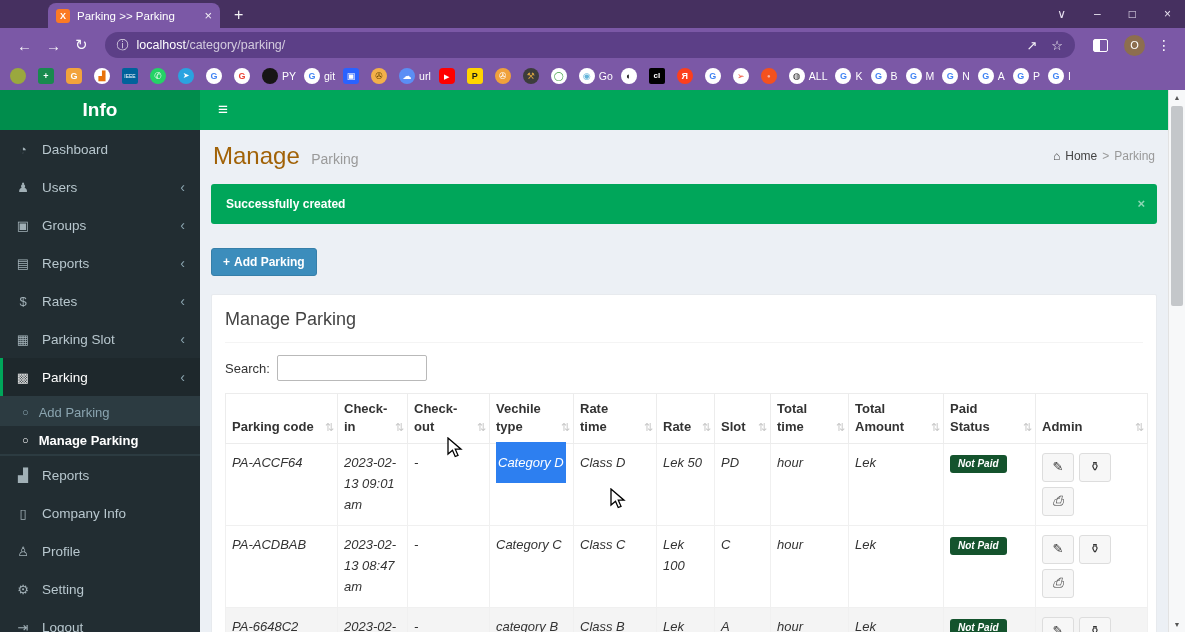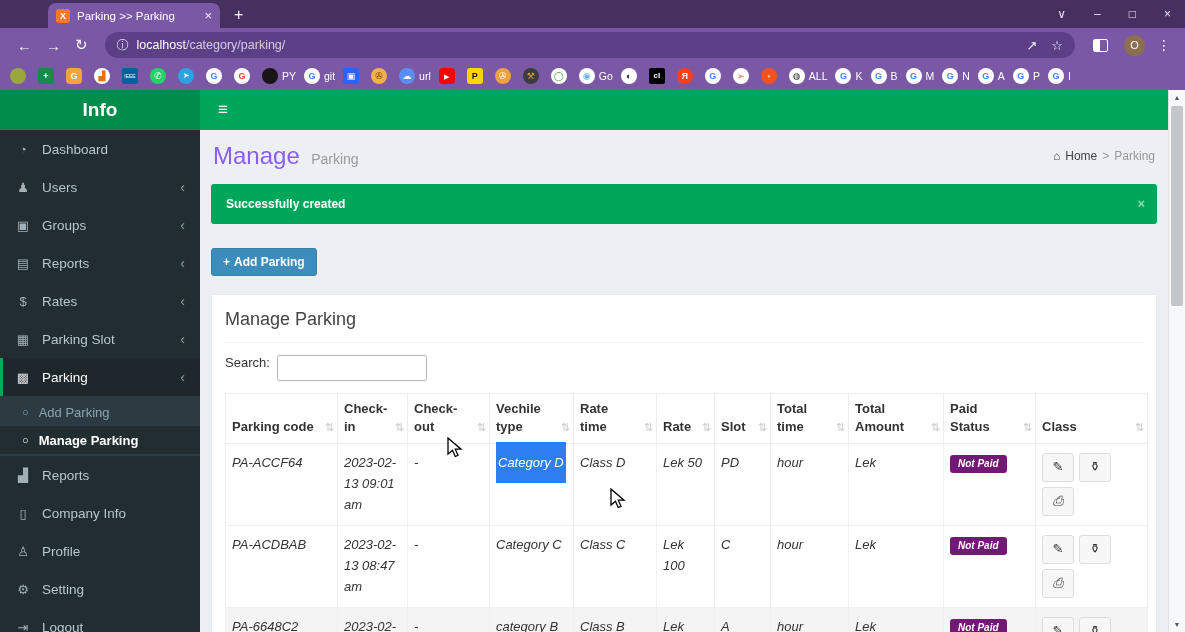--- a/index.html
+++ b/index.html
@@ -51,50 +51,50 @@
   .sub-item { display:flex; align-items:center; gap:10px; height:28px; padding:0 15px 0 22px; font-size:13px; }
   .sub-item .bullet { font-size:11px; }
   .sub-item.dim { color:#8aa4af; }
   .sub-item.cur { color:#fff; font-weight:bold; background:#222d32; }
 
   .main { flex:1; background:#ecf0f5; overflow:hidden; }
   .navbar { height:40px; background:#00a65a; color:#fff; display:flex; align-items:center; padding:0 18px; }
   .hamburger { font-size:17px; }
   .content { padding:8px 11px 0 11px; }
   .content-header { display:flex; justify-content:space-between; align-items:center; margin:4px 2px 14px 2px; }
-  .page-title { font-size:24px; font-weight:400; color:#8b5cf6; }
+  .page-title { font-size:24px; font-weight:400; color:#a16207; }
   .page-subtitle { font-size:14px; color:#9a9a9a; margin-left:7px; }
   .breadcrumb { font-size:12px; color:#444; display:flex; align-items:center; gap:5px; }
   .breadcrumb .sep, .breadcrumb .cur { color:#999; }
 
   .alert { background:#00a65a; color:#fff; border-radius:3px; padding:13px 15px; font-size:12px; font-weight:600;
            position:relative; margin-bottom:24px; }
   .alert-close { position:absolute; right:12px; top:12px; color:rgba(255,255,255,.55); font-size:13px; }
 
   .btn-add { display:inline-flex; align-items:center; gap:4px; background:#3c8dbc; border:1px solid #367fa9;
              color:#fff; font-size:12px; padding:6px 11px; border-radius:3px; margin-bottom:18px; font-weight:600; }
 
   .card { background:#fff; border:1px solid #e7eaee; border-radius:2px; padding:10px 13px; height:420px; }
   .card-title { font-size:18px; color:#444; padding:4px 0 12px 0; border-bottom:1px solid #f4f4f4; margin-bottom:12px; }
   .tbl-controls { display:flex; justify-content:space-between; align-items:center; margin-bottom:12px;
                   font-size:13px; color:#333; }
   .show-group { display:flex; align-items:center; gap:7px; }
   .len-select { width:75px; height:24px; border:1px solid #aaa; border-radius:2px; font-size:12px; color:#333;
                 font-family:inherit; background:#fff; padding:0 3px; }
-  .search-group { display:flex; align-items:flex-start; gap:7px; }
+  .search-group { display:flex; align-items:center; gap:7px; }
   .search-input { width:150px; height:26px; border:1px solid #b9b9b9; border-radius:2px; padding:0 6px; font-size:13px; }
 
   table { width:100%; border-collapse:collapse; table-layout:fixed; font-size:13px; color:#333; }
   th { font-weight:700; text-align:left; vertical-align:bottom; padding:6px 18px 8px 6px;
        border:1px solid #ececec; position:relative; line-height:1.35; }
   .sort { position:absolute; right:3px; bottom:8px; color:#c8c8c8; font-size:11px; font-weight:400; }
   td { border:1px solid #f0f0f0; padding:9px 6px; vertical-align:top; height:74px; line-height:1.6;font-style:italic; }
   tbody tr:nth-child(3) { background:#f4f4f4; }
   .sel { background:#2d7ff0; color:#fff; padding:13px 2px; }
-  .badge { background:#701a75; color:#fff; font-size:10px; font-weight:700; padding:3px 8px; border-radius:3px;
+  .badge { background:#14532d; color:#fff; font-size:10px; font-weight:700; padding:3px 8px; border-radius:3px;
            display:inline-block; line-height:1.2; }
   .acts { display:flex; flex-wrap:wrap; gap:5px; width:74px; }
   .act-btn { width:32px; height:29px; background:#f7f7f7; border:1px solid #ddd; border-radius:3px;
              display:flex; align-items:center; justify-content:center; font-size:13px; color:#333; }
 
   
   .vscroll { width:17px; flex:0 0 auto; background:#f7f8f9; border-left:1px solid #e2e2e2; position:relative; }
   .vs-up, .vs-down { position:absolute; left:0; right:0; text-align:center; font-size:7px; color:#555; }
   .vs-up { top:4px; } .vs-down { bottom:4px; }
   .vs-thumb { position:absolute; left:2px; right:2px; top:16px; height:200px; background:#c4c7ca; border-radius:2px; }
@@ -503,21 +503,21 @@
                   <span>Total Amount</span>
                   <span class="sort">⇅</span>
                 </th>
 
                 <th>
                   <span>Paid Status</span>
                   <span class="sort">⇅</span>
                 </th>
 
                 <th>
-                  <span>Class</span>
+                  <span>Admin</span>
                   <span class="sort">⇅</span>
                 </th>
               </tr>
           </thead>
           <tbody>
 
               <tr>
                 <td><span>PA-ACCF64</span></td>
                 <td><span>2023-02-13 09:01 am</span></td>
                 <td><span>-</span></td>

